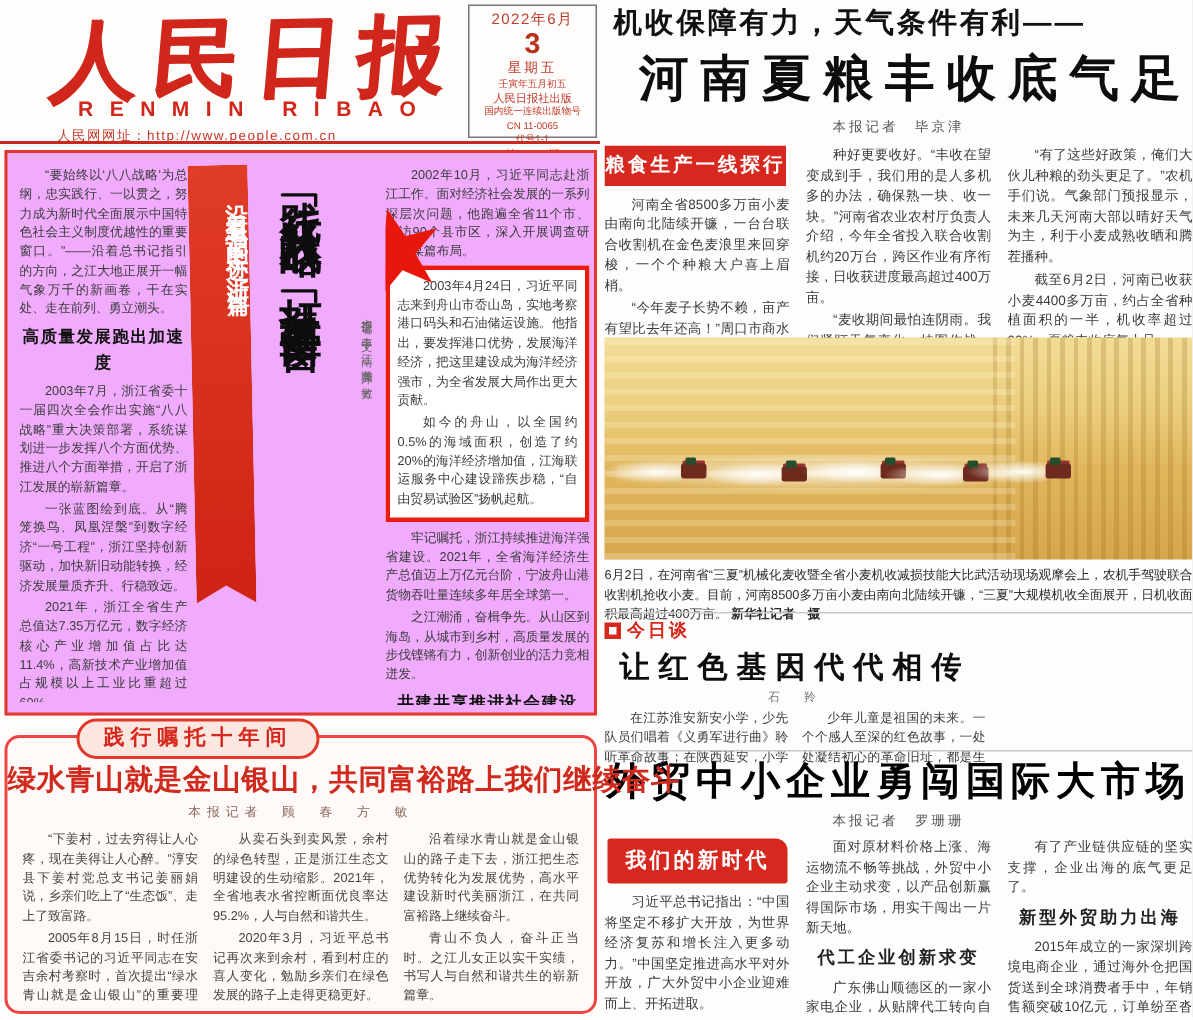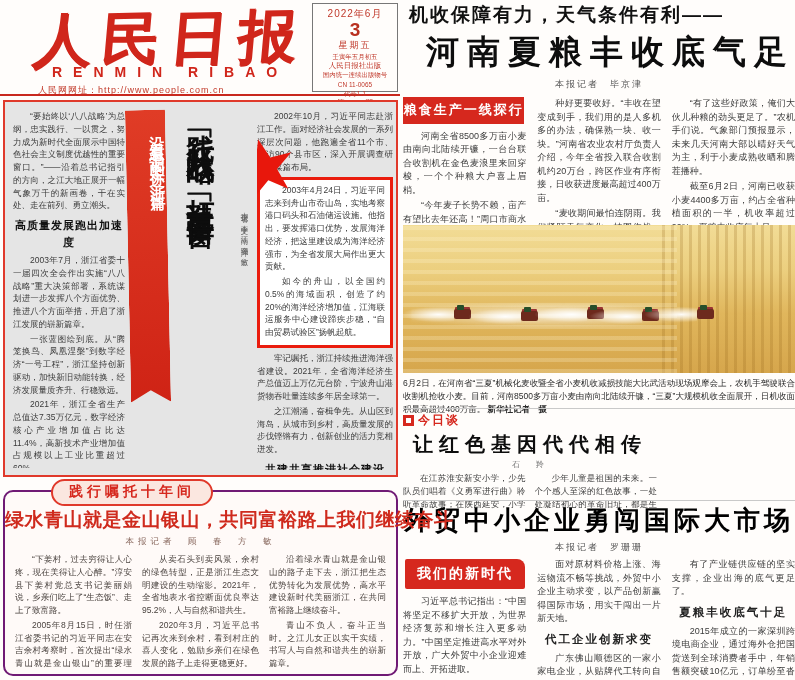--- a/index.html
+++ b/index.html
@@ -105,21 +105,21 @@
   .br-headline { font-size:26px; font-weight:900; color:#000000; letter-spacing:4px; text-align:center; white-space:nowrap; }
   #bottom-right .cols3 { margin-top:4px; }
   #bottom-right .col { height:121px; }
   .sub-head { font-size:11.5px; font-weight:bold; color:#222; text-align:center; letter-spacing:2px; margin:5px 0 4px; }
   .badge-newera {
     display:inline-block; background:#d6281e; color:#fff; font-weight:bold; font-size:14px;
     letter-spacing:2px; padding:4px 12px 5px; margin:1px 0 6px 2px; border-radius:2px 8px 2px 2px;
   }
 
   
-  #zhejiang { position:absolute; left:3px; top:100px; width:395px; height:377px; border:2px solid #e0392b; background:#e5e5e5; }
+  #zhejiang { position:absolute; left:3px; top:100px; width:395px; height:377px; border:2px solid #e0392b; background:#f0abfc; }
   .zj-col1 { position:absolute; left:8px; top:8px; width:112px; height:358px; font-size:8.5px; line-height:1.5; color:#3b3b3b; overflow:hidden; }
   .zj-sub { font-size:11px; font-weight:bold; color:#111; text-align:center; letter-spacing:1px; margin:5px 0 4px; text-indent:0; }
   .zj-banner {
     position:absolute; left:123px; top:8px; width:40px; height:292px;
     background:linear-gradient(180deg,#e03c26,#cf2315); color:#fff; font-weight:bold; font-size:15px;
     writing-mode:vertical-rl; letter-spacing:5px; padding-top:14px; text-align:start;
     clip-path:polygon(0 0,100% 0,100% 100%,50% 96%,0 100%); transform:rotate(-1.2deg);
   }
   .zj-headline {
     position:absolute; left:176px; top:10px; height:440px; writing-mode:vertical-rl;
@@ -127,21 +127,21 @@
   }
   .zj-byline {
     position:absolute; left:234px; top:104px; height:180px; writing-mode:vertical-rl;
     font-size:7.5px; color:#666; letter-spacing:1px;
   }
   .zj-right { position:absolute; left:252px; top:8px; width:136px; height:360px; font-size:8.5px; line-height:1.5; color:#3b3b3b; overflow:hidden; }
   .zj-redbox { position:relative; border:3px solid #ea1c0d; padding:4px 5px; margin:3px 0 4px; background:#fff; }
   .zj-star { position:absolute; left:-26px; top:-44px; width:62px; height:62px; z-index:4; transform:rotate(-14deg); }
 
   
-  #bottom-left { position:absolute; left:3px; top:490px; width:395px; height:186px; border:2px solid #701a75; border-radius:10px; background:#fffaf8; }
+  #bottom-left { position:absolute; left:3px; top:490px; width:395px; height:186px; border:2px solid #ef4444; border-radius:10px; background:#fffaf8; }
   .bl-tab {
     position:absolute; left:46px; top:-13px; background:#fbe7e0; border:2px solid #e0392b; border-radius:14px;
     color:#d6281e; font-weight:bold; font-size:14px; letter-spacing:4px; padding:2px 16px 3px; white-space:nowrap;
   }
   .bl-headline { margin-top:15px; color:#cf2a1d; font-weight:900; font-size:19px; letter-spacing:.5px; text-align:center; white-space:nowrap; }
   .bl-byline { font-size:8.5px; color:#8a6a60; text-align:center; letter-spacing:4px; margin-top:3px; }
   .bl-cols { display:flex; gap:10px; padding:5px 10px 0; }
   .bl-cols .col { flex:1; font-size:8.5px; line-height:1.5; color:#4a433f; height:116px; overflow:hidden; }
 </style>
 </head>
@@ -246,21 +246,21 @@
           </div>
         <div class="sub-head">代工企业创新求变</div>
         <div>
             <p>广东佛山顺德区的一家小家电企业，从贴牌代工转向自主品牌，研发投入连年增长，产品远销100多个国家和地区，“老手艺”闯出了“新天地”。</p>
           </div>
       </div>
       <div class="col">
         <div>
             <p>有了产业链供应链的坚实支撑，企业出海的底气更足了。</p>
           </div>
-        <div class="sub-head">夏粮丰收底气十足</div>
+        <div class="sub-head">新型外贸助力出海</div>
         <div>
             <p>2015年成立的一家深圳跨境电商企业，通过海外仓把国货送到全球消费者手中，年销售额突破10亿元，订单纷至沓来。</p>
           </div>
       </div>
     </div>
   </div>
 
   <div id="zhejiang">
     <div class="zj-col1">
       <div>

